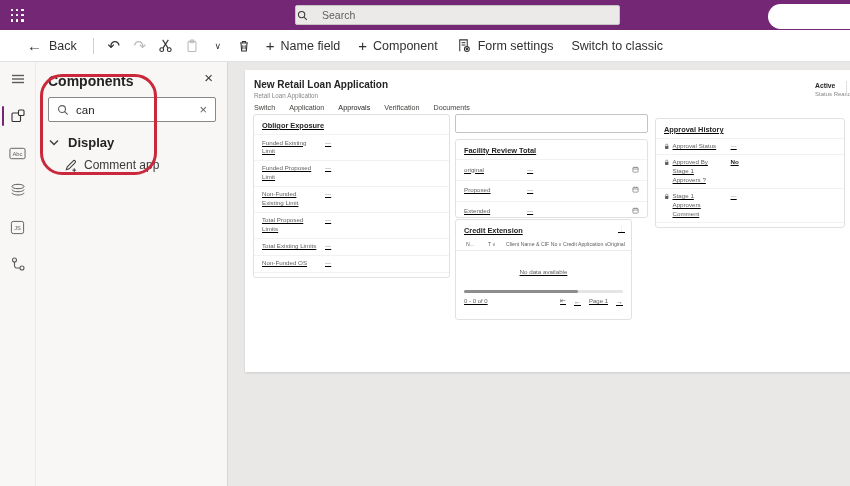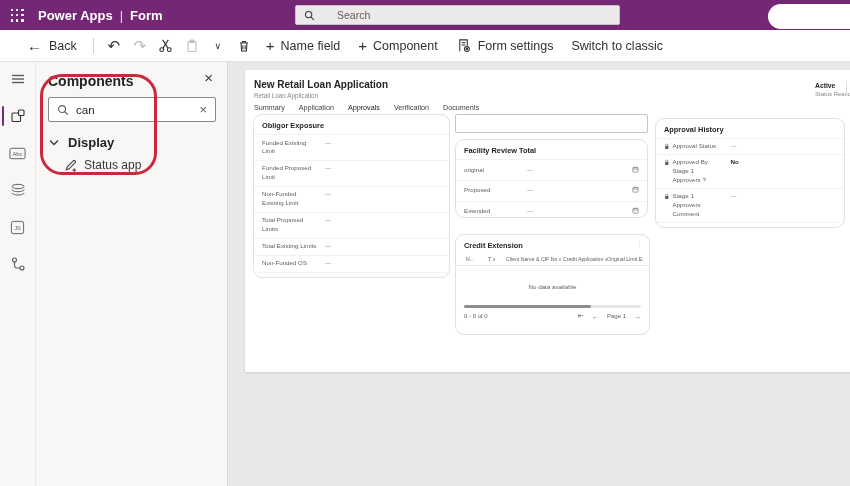--- a/index.html
+++ b/index.html
@@ -14,21 +14,21 @@
   
   .topbar { position:absolute; left:0; top:0; width:100%; height:30px; background:#742774;
             display:flex; align-items:center; color:#fff; z-index:5; }
   .waffle { width:34px; height:30px; display:flex; align-items:center; justify-content:center; cursor:pointer; }
   .waffle-grid { width:13px; height:13px; display:grid; grid-template-columns:repeat(3,1fr); grid-template-rows:repeat(3,1fr); gap:2.6px; }
   .waffle-grid i { background:#fff; border-radius:0.5px; }
   .brand { display:flex; align-items:center; gap:7px; font-size:13px; font-weight:bold; margin-left:4px; white-space:nowrap; }
   .brand .sep { font-weight:400; opacity:.85; }
   .topsearch { position:absolute; left:295px; top:5px; width:325px; height:20px; background:#eceae8;
                border:1px solid #c8c6c4; border-radius:2px; display:flex; align-items:center;
-               padding:0 8px; gap:22px; color:#605e5c; font-size:10.5px; cursor:text; }
+               padding:0 1px; gap:14px; color:#605e5c; font-size:10.5px; cursor:text; }
   .topsearch svg { color:#3b3a39; }
   .account-pill { position:absolute; right:-12px; top:4px; width:94px; height:25px; background:#fff; border-radius:13px; }
 
   
   .toolbar { position:absolute; left:0; top:30px; width:100%; height:32px; background:#fff;
              border-bottom:1px solid #e3e1e0; display:flex; align-items:center;
              font-size:12.5px; color:#323130; padding-left:18px; z-index:4; }
   .tb-btn { display:flex; align-items:center; gap:7px; height:32px; padding:0 9px; cursor:pointer; white-space:nowrap; }
   .tb-icon { width:26px; justify-content:center; padding:0; }
   .tb-glyph { font-size:15px; line-height:1; }
@@ -72,35 +72,35 @@
   .form-subtitle { position:absolute; left:9px; top:22px; font-size:6.3px; color:#8a8886; }
   .form-status { position:absolute; left:570px; top:11px; line-height:1.35; }
   .status-value { font-size:6.8px; font-weight:bold; color:#242424; }
   .status-label { font-size:6px; color:#8a8886; }
   .status-divider { position:absolute; left:601px; top:11px; width:1px; height:15px; background:#e1dfdd; }
 
   .tabs { position:absolute; left:9px; top:33px; display:flex; gap:14px; font-size:7.2px; color:#44423f; }
   .tab { padding-bottom:3px; cursor:pointer; border-bottom:2px solid transparent; }
   .tab.selected { font-weight:normal; color:#242424; border-bottom-color:#5a77ad; }
 
-  .card { position:absolute; background:#fff; border:1px solid #e3e1e0; border-radius:9px; overflow:hidden; }
+  .card { position:absolute; background:#fff; border:1px solid #e3e1e0; border-radius:3px; overflow:hidden;text-decoration:underline; }
   .card-title { font-size:7.4px; font-weight:bold; color:#242424; padding:6px 8px 4px; }
 
   .frow { display:flex; align-items:flex-start; padding:3.5px 8px; border-top:1px solid #f3f2f1; }
   .flabel { width:57px; font-size:6.2px; color:#605e5c; line-height:1.45; flex:none; }
   .fvalue { font-size:6.2px; color:#8a8886; margin-left:6px; line-height:1.45; }
   .fvalue.strong { color:#242424; font-weight:bold; }
   .lock { color:#605e5c; margin-right:3px; margin-top:1px; flex:none; }
   .cal { margin-left:auto; color:#605e5c; }
 
   #card-obligor   { left:8px;   top:44px;  width:197px; height:164px; }
   #empty-box      { position:absolute; left:210px; top:44px; width:193px; height:19px;
                     background:#fff; border:1px solid #c6c4c2; border-radius:2px; }
   #card-facility  { left:210px; top:69px;  width:193px; height:79px; }
-  #card-credit    { left:210px; top:164px; width:195px; height:101px; }
+  #card-credit    { left:210px; top:149px; width:177px; height:101px; }
   #card-approval  { left:410px; top:48px;  width:190px; height:110px; }
 
   #card-facility .frow { padding:5.5px 8px; }
   #card-approval .frow { padding:3px 8px; }
   #card-approval .flabel { width:50px; }
   #card-approval .fvalue { margin-left:8px; }
 
   .credit-head { display:flex; justify-content:space-between; align-items:flex-start; }
   .more-dots { font-size:7px; color:#c8c6c4; padding:5px 6px 0 0; }
   .thead { display:flex; font-size:5.2px; color:#605e5c; padding:2px 6px 3px 10px;
@@ -126,25 +126,20 @@
         <i></i>
         <i></i>
         <i></i>
         <i></i>
         <i></i>
         <i></i>
         <i></i>
         <i></i>
       </div>
   </div>
-  <div class="brand">
-    <span>Power Apps</span>
-    <span class="sep">|</span>
-    <span>Form</span>
-  </div>
   <div class="topsearch">
     <svg width="11" height="11" viewBox="0 0 16 16">
       <circle cx="6.7" cy="6.7" r="4.6" fill="none" stroke="currentColor" stroke-width="1.6"></circle>
       <line x1="10.3" y1="10.3" x2="14.3" y2="14.3" stroke="currentColor" stroke-width="1.6"></line>
     </svg>
     <span>Search</span>
   </div>
   <div class="account-pill"></div>
 </header>
 
@@ -270,40 +265,40 @@
     </svg>
     <span>Display</span>
   </div>
 
   <div class="item-row">
     <svg width="13" height="13" viewBox="0 0 14 14" stroke="currentColor" fill="none" stroke-width="1.1">
       <path d="M2.5 11.5 l1 -3 L10 2 a1.3 1.3 0 0 1 2 2 L5.5 10.5 z"></path>
       <line x1="9" y1="12" x2="13" y2="12"></line>
         <line x1="11" y1="10" x2="11" y2="14"></line>
     </svg>
-    <span>Status app</span>
+    <span>Comment app</span>
   </div>
 
   <div class="highlight-ring"></div>
 </aside>
 
 <main class="canvas">
   <div class="form-sheet">
 
     <div class="form-title">New Retail Loan Application</div>
     <div class="form-subtitle">Retail Loan Application</div>
 
     <div class="form-status">
       <div class="status-value">Active</div>
       <div class="status-label">Status Reason</div>
     </div>
     <div class="status-divider"></div>
 
     <div class="tabs">
-      <span class="tab">Summary</span>
+      <span class="tab">Switch</span>
       <span class="tab">Application</span>
       <span class="tab selected">Approvals</span>
       <span class="tab">Verification</span>
       <span class="tab">Documents</span>
     </div>
 
     <section class="card" id="card-obligor">
       <div class="card-title">Obligor Exposure</div>
       <div class="frow">
         <span class="flabel">Funded Existing Limit</span>

